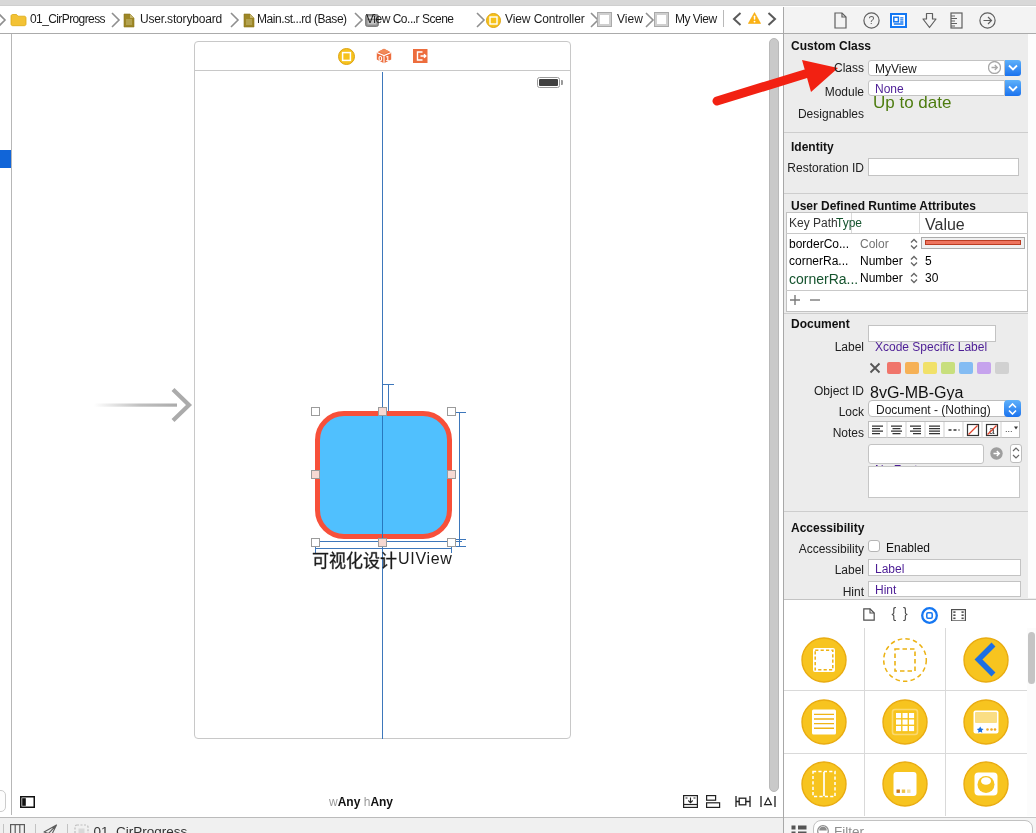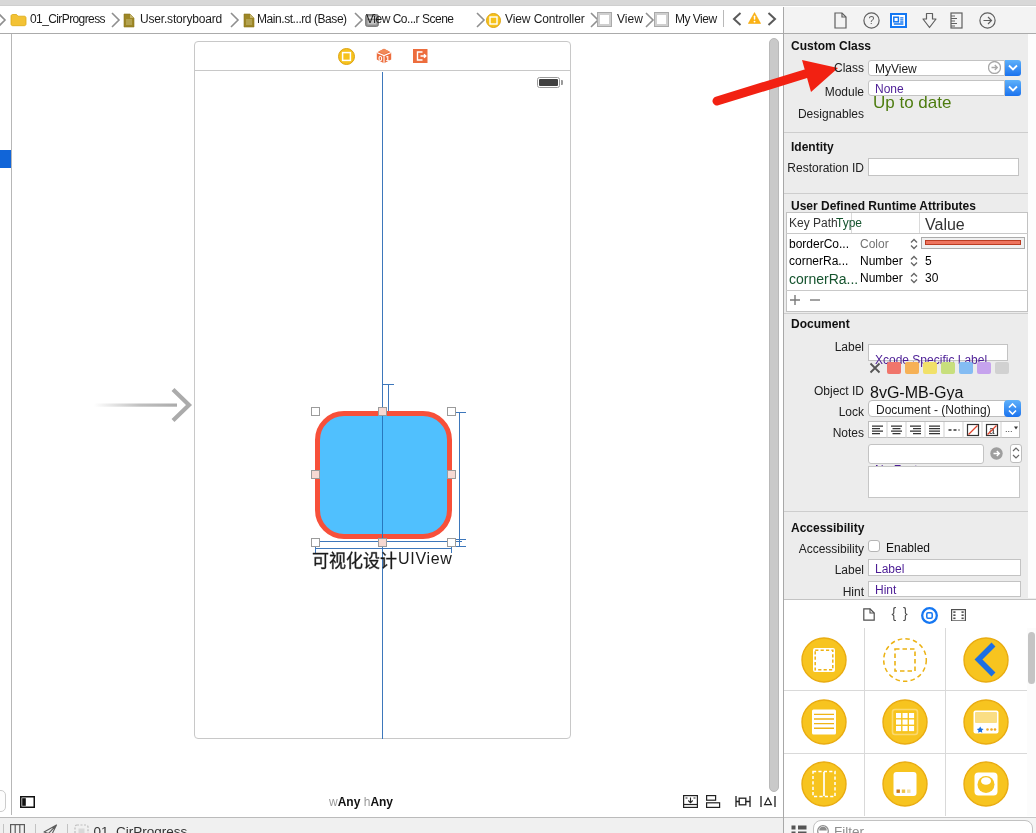--- a/index.html
+++ b/index.html
@@ -328,21 +328,21 @@
 <div class="abs" style="left:786px;top:290px;width:242px;height:1px;background:#c9c9c9"></div>
 <svg class="abs" style="left:789px;top:294px" width="12" height="12">
     <path d="M6 1 L6 11 M1 6 L11 6" stroke="#7a7a7a" stroke-width="1.4"></path>
   </svg>
 <svg class="abs" style="left:809px;top:294px" width="12" height="12">
     <path d="M1 6 L11 6" stroke="#7a7a7a" stroke-width="1.4"></path>
   </svg>
 <div class="hsep" style="top:313px"></div>
 <div class="sechead" style="top:317px">Document</div>
 <div class="ilabel" style="left:784px;top:340px;width:80px">Label</div>
-<div class="ifield iph" style="left:868px;top:344px;width:140px;height:17px;padding:8px 0 0 6px">Xcode Specific Label</div>
+<div class="ifield iph" style="left:868px;top:325px;width:128px;height:17px;padding:14px 0 0 6px">Xcode Specific Label</div>
 <svg class="abs" style="left:869px;top:362px" width="12" height="12">
     <path d="M1.5 1.5 L10.5 10.5 M10.5 1.5 L1.5 10.5" stroke="#555" stroke-width="1.8"></path>
   </svg>
 <div class="abs sw" style="left:886.5px;top:362px;background:#f0756b"></div>
 <div class="abs sw" style="left:904.5px;top:362px;background:#f6b156"></div>
 <div class="abs sw" style="left:922.5px;top:362px;background:#f1e169"></div>
 <div class="abs sw" style="left:940.5px;top:362px;background:#c8df7d"></div>
 <div class="abs sw" style="left:958.5px;top:362px;background:#84bcf3"></div>
 <div class="abs sw" style="left:976.5px;top:362px;background:#c6a3ed"></div>
 <div class="abs sw" style="left:994.5px;top:362px;background:#d1d1d1"></div>

